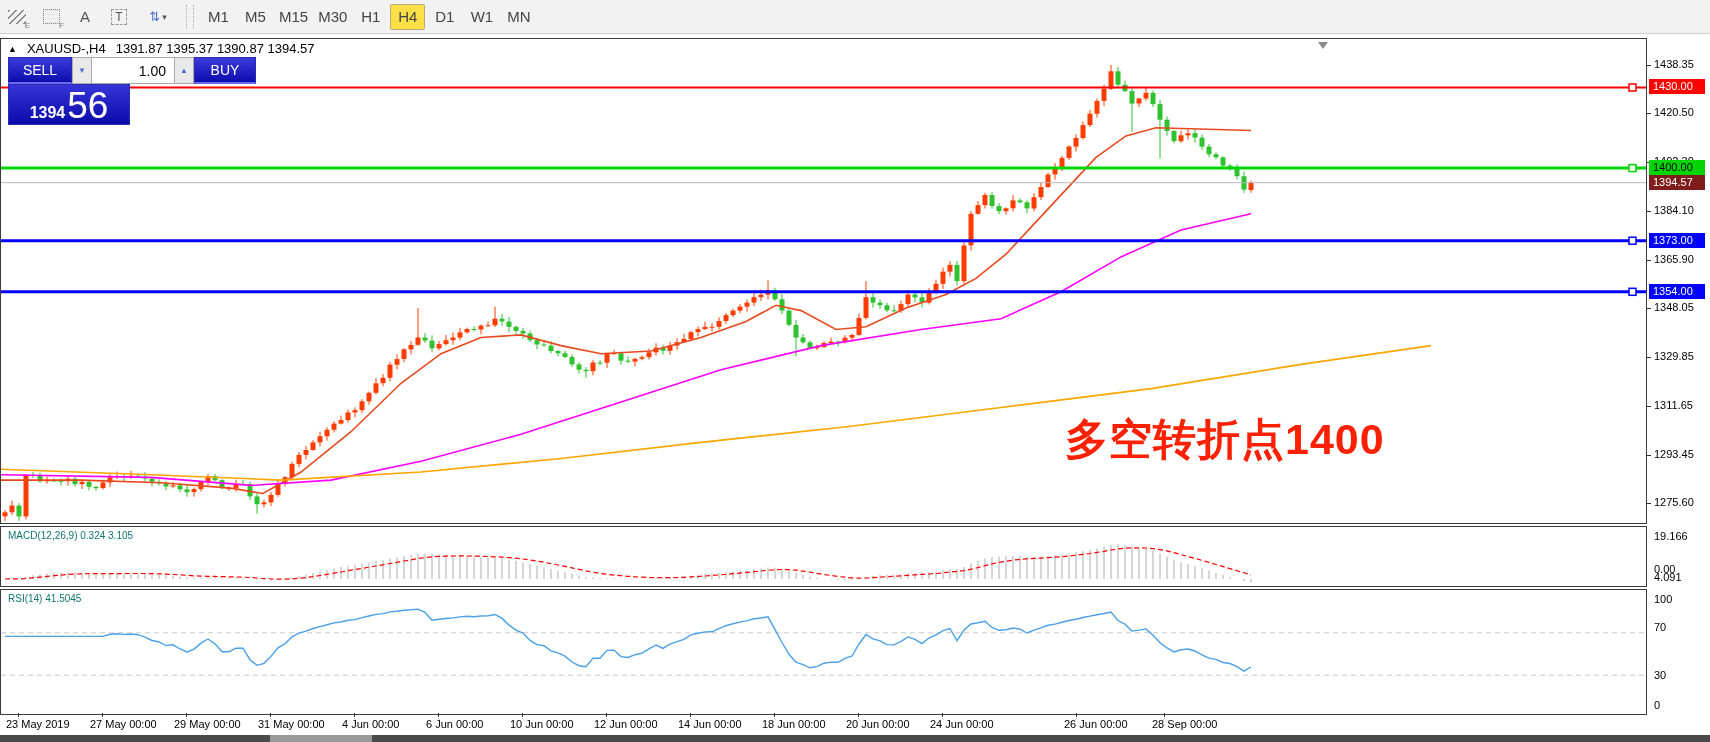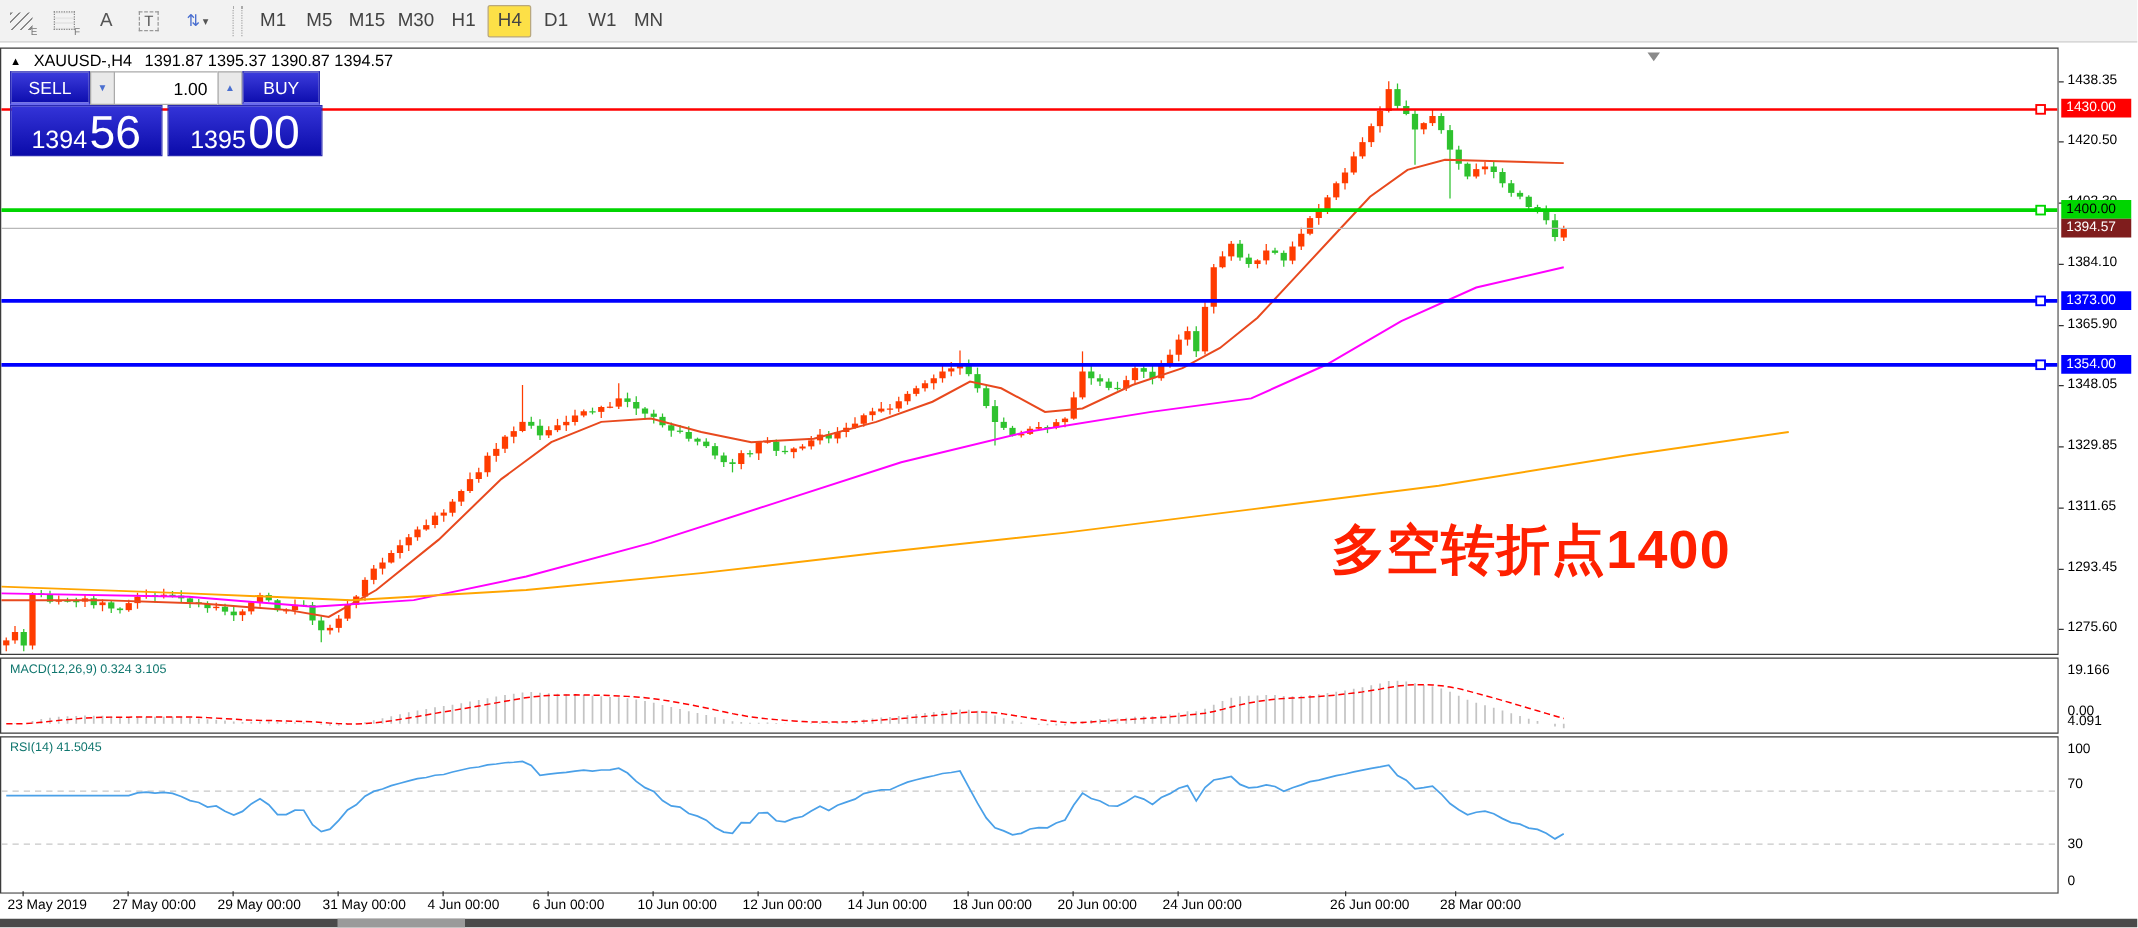--- a/index.html
+++ b/index.html
@@ -57,21 +57,21 @@
      border-bottom:2px solid #6a6aee;}
   #sell-btn{width:64px;}
   #buy-btn{width:62px;}
   .spin{width:20px;background:#e9e9e9;border:1px solid #aaa;box-sizing:border-box;display:flex;
      align-items:center;justify-content:center;font-size:8px;color:#4a6fd0;}
   #vol-input{width:82px;border:1px solid #aaa;border-left:none;border-right:none;box-sizing:border-box;
      font-size:14px;text-align:right;padding-right:8px;font-family:"Liberation Sans",sans-serif;}
   #tp-row2{display:flex;margin-top:0;}
   .price-box{height:41px;background:linear-gradient(#3434d8,#0b0baa);color:#fff;display:flex;
      align-items:baseline;justify-content:center;border:1px solid #2a2ab2;box-sizing:border-box;}
-  .price-box .small{font-size:20px;font-weight:normal;padding-bottom:6px;}
+  .price-box .small{font-size:16px;font-weight:bold;padding-bottom:6px;}
   .price-box .big{font-size:37px;line-height:41px;margin-left:2px;}
   #sell-box{width:122px;margin-right:4px;}
   #buy-box{width:124px;}
 
   
   .pane-label{position:absolute;font-size:10px;color:#0f766e;z-index:5;}
   #annotation{position:absolute;font-weight:bold;font-size:43px;letter-spacing:1px;z-index:4;}
   #shift-marker{position:absolute;left:1318px;top:42px;width:0;height:0;
      border-left:5px solid transparent;border-right:5px solid transparent;border-top:7px solid #8a8a8a;}
 </style>
@@ -500,24 +500,20 @@
       <div class="spin">▼</div>
       <input id="vol-input" value="1.00" style="">
       <div class="spin">▲</div>
       <div class="tp-btn" id="buy-btn">BUY</div>
     </div>
     <div id="tp-row2">
       <div class="price-box" id="sell-box">
         <span class="small">1394</span>
         <span class="big">56</span>
       </div>
-      <div class="price-box" id="buy-box">
-        <span class="small">1395</span>
-        <span class="big">00</span>
-      </div>
     </div>
   </div>
 
   <div id="shift-marker"></div>
 
   <div id="annotation" style="left: 1065px; top: 411px; color: rgb(255, 32, 0);">多空转折点1400</div>
 
   <div class="pane" id="macd-pane">
     <svg id="macd-svg" width="1645" height="59">
         <line x1="4" x2="4" y1="52" y2="52.0" stroke="#c4c4c4" stroke-width="1.4"></line>
@@ -768,20 +764,20 @@
       <div class="time-label" style="left: 678px;">14 Jun 00:00</div>
       <div class="time-mark" style="left: 690px;"></div>
       <div class="time-label" style="left: 762px;">18 Jun 00:00</div>
       <div class="time-mark" style="left: 774px;"></div>
       <div class="time-label" style="left: 846px;">20 Jun 00:00</div>
       <div class="time-mark" style="left: 858px;"></div>
       <div class="time-label" style="left: 930px;">24 Jun 00:00</div>
       <div class="time-mark" style="left: 942px;"></div>
       <div class="time-label" style="left: 1064px;">26 Jun 00:00</div>
       <div class="time-mark" style="left: 1076px;"></div>
-      <div class="time-label" style="left: 1152px;">28 Mar 00:00</div>
+      <div class="time-label" style="left: 1152px;">28 Sep 00:00</div>
       <div class="time-mark" style="left: 1164px;"></div>
     </div>
 
   <div id="bottom-strip">
     <div class="seg" style="left:270px;width:102px;"></div>
   </div>
 </div>
 
 </body></html>

